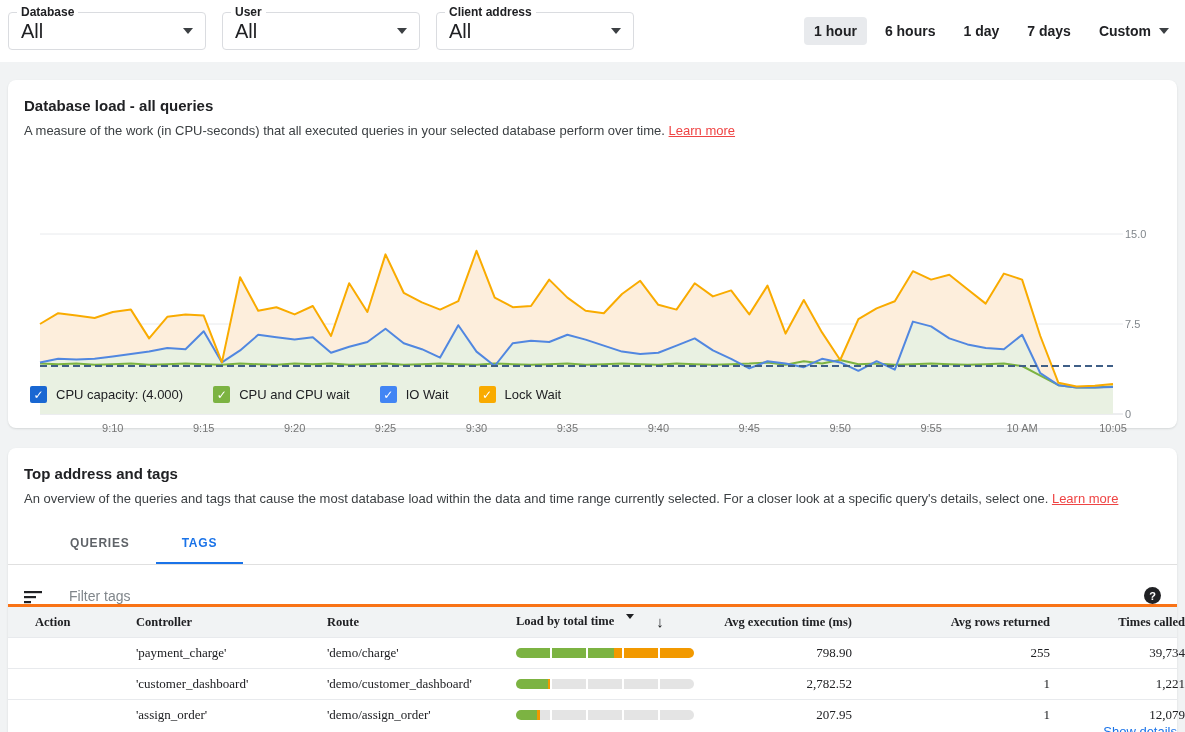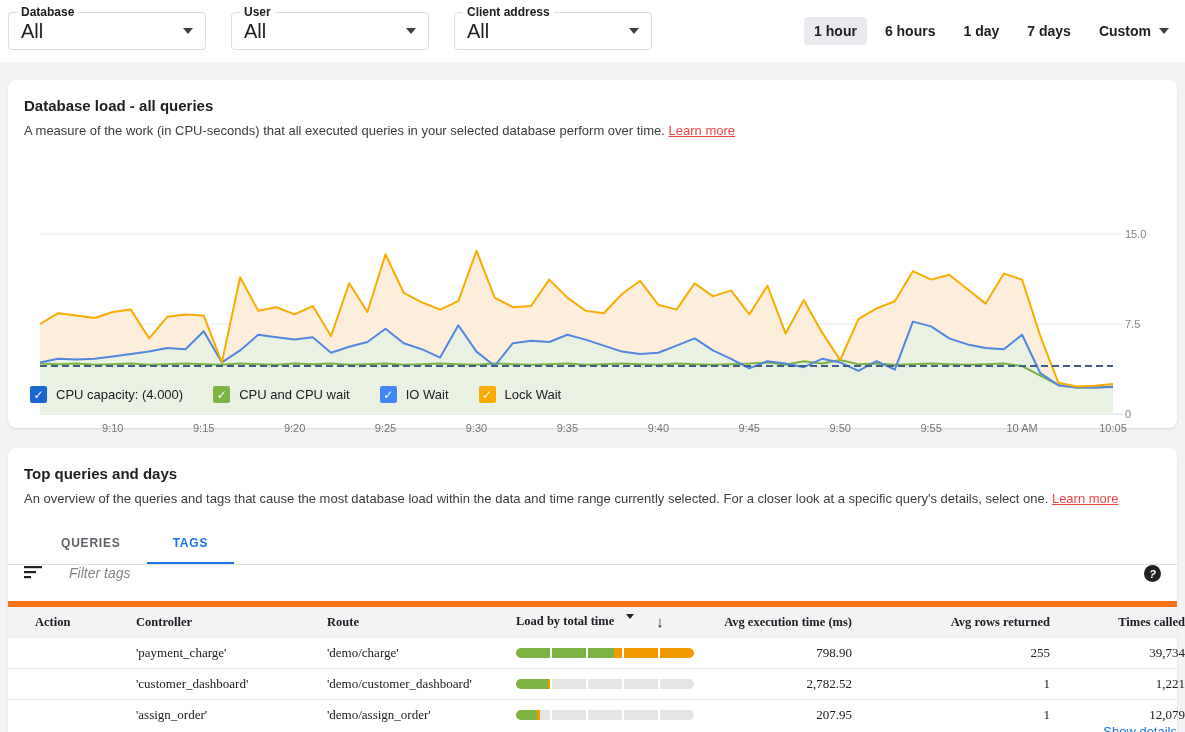--- a/index.html
+++ b/index.html
@@ -1,20 +1,20 @@
 <!DOCTYPE html>
 <html><head>
 <meta charset="utf-8">
 <style>
   * { box-sizing: border-box; margin: 0; padding: 0; }
   html,body { width:1185px; height:732px; overflow:hidden; background:#f1f3f4;
     font-family:"Liberation Sans","DejaVu Sans",sans-serif; color:#202124; }
   .toolbar { background:#fff; height:62px; display:flex; align-items:center;
     justify-content:space-between; padding:0 8px; }
-  .selects { display:flex; gap:25px; }
+  .selects { display:flex; gap:16px; }
   .select { position:relative; width:198px; height:38px; border:1px solid #dadce0;
     border-radius:4px; background:#fff; display:flex; align-items:center;
     padding:0 12px; cursor:pointer; }
   .select .flabel { position:absolute; top:-8px; left:8px; background:#fff;
     padding:0 4px; font-size:12px; font-weight:bold; color:#202124; }
   .select .val { font-size:20px; flex:1; }
   .caret { width:0; height:0; border-left:5px solid transparent;
     border-right:5px solid transparent; border-top:6px solid #3c4043; }
   .timegroup { display:flex; align-items:center; gap:8px; font-size:14px;
     font-weight:bold; margin-right:4px; }
@@ -29,26 +29,26 @@
   .card .desc { font-size:13px; color:#3c4043; padding:9px 16px 0 16px; }
   a.learnmore { color:#ef4444; text-decoration:underline; cursor:pointer; }
   #chart-svg { position:absolute; left:0; top:142px; }
   .legend { position:absolute; left:22px; top:306px; display:flex; gap:30px; align-items:center; }
   .legend-item { display:flex; align-items:center; gap:9px; cursor:pointer; }
   .cb { width:17px; height:17px; border-radius:2px; color:#fff; font-size:12px;
     font-weight:bold; display:flex; align-items:center; justify-content:center; }
   .legend-item span.lbl { font-size:13px; color:#202124; }
 
   .bottom-card { margin-top:20px; border-radius:8px 8px 0 0; min-height:290px; }
-  .tabs { display:flex; margin-top:18px; border-bottom:1px solid #e0e0e0; padding-left:27px; }
+  .tabs { display:flex; margin-top:18px; border-bottom:1px solid #e0e0e0; padding-left:36px; }
   .tab { font-size:12px; font-weight:bold; letter-spacing:.8px; padding:12px 26px;
     color:#5f6368; cursor:pointer; border-bottom:2px solid transparent; }
   .tab.active { color:#1a73e8; border-bottom-color:#1a73e8; }
-  .filter-row { height:42px; display:flex; align-items:flex-start; padding:0 16px;
-    border-bottom:6px solid #f97316;font-style:italic; }
+  .filter-row { height:42px; display:flex; align-items:flex-end; padding:0 16px;
+    border-bottom:3px solid #f97316; }
   .filter-input { margin-left:27px; font-size:14px; color:#80868b; flex:1; }
   .help { width:17px; height:17px; border-radius:50%; background:#202124; color:#fff;
     font-size:11px; font-weight:bold; display:flex; align-items:center;
     justify-content:center; cursor:pointer; }
 
   .grid-row { display:grid; grid-template-columns:120px 191px 197px 192px 152px 198px 135px;
     align-items:center; height:31px; font-size:13px; }
   .thead { background:#f1f3f4; height:30px; font-size:12.5px; font-weight:bold; }
   .grid-row > div { padding:0 8px;font-family:Liberation Serif, serif; }
   .c-action { padding-left:27px !important; }
@@ -142,21 +142,21 @@
       <span class="lbl">IO Wait</span>
     </div>
     <div class="legend-item">
       <span class="cb" style="background: rgb(249, 171, 0);">✓</span>
       <span class="lbl">Lock Wait</span>
     </div>
   </div>
 </div>
 
 <div class="card bottom-card">
-  <h2>Top queries and days</h2>
+  <h2>Top address and tags</h2>
   <div class="desc">
     <span>An overview of the queries and tags that cause the most database load within the data and time range currently selected. For a closer look at a specific query's details, select one.</span>
     <a class="learnmore">Learn more</a>
   </div>
 
   <div class="tabs">
     <div class="tab">QUERIES</div>
     <div class="tab active">TAGS</div>
   </div>
 

